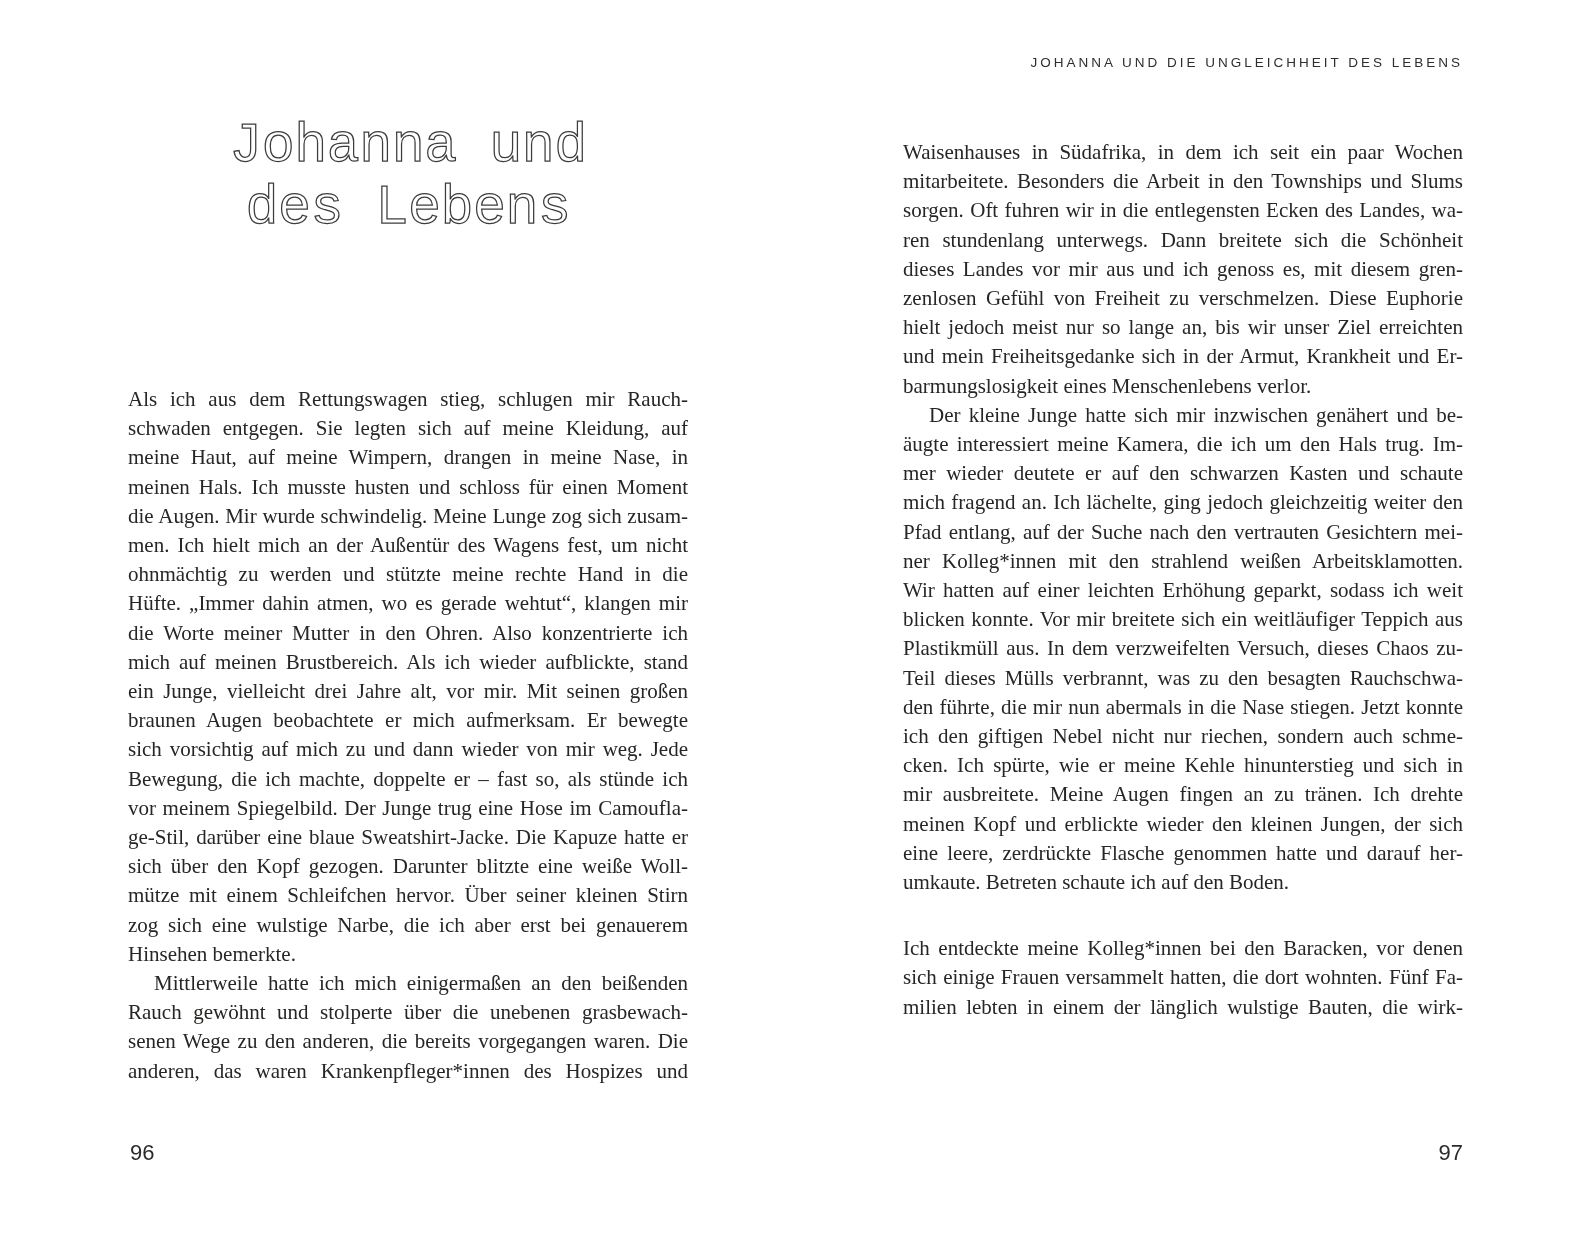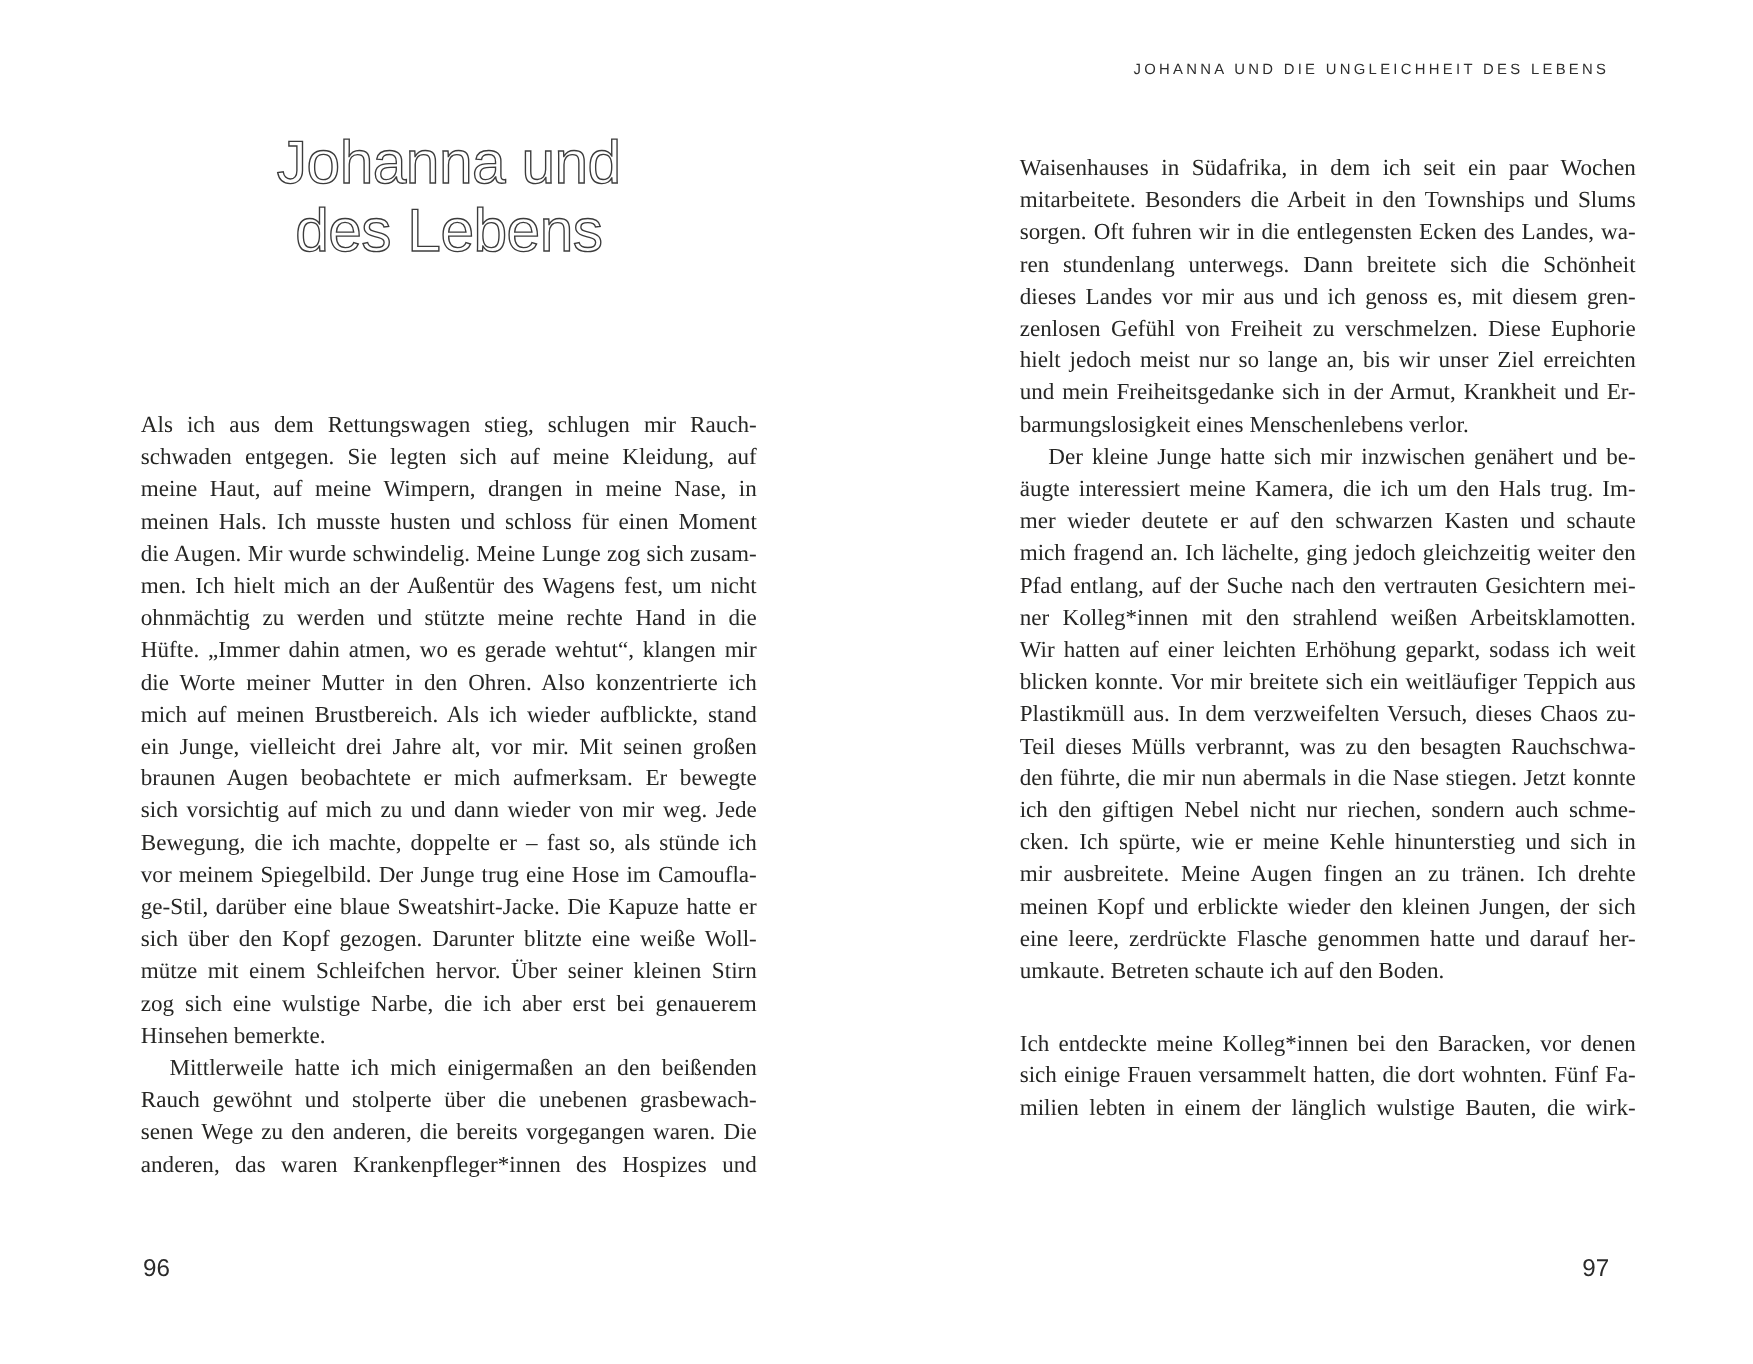--- a/index.html
+++ b/index.html
@@ -23,21 +23,21 @@
   .page.right { left: 903px; width: 560px; }
 
   
   .chapter-title {
     position: absolute;
     top: 116px;
     left: 0;
     width: 100%;
     margin: 0;
     text-align: center;
-    font-family: Liberation Sans, sans-serif;
+    font-family: Liberation Mono, monospace;
     font-weight: 100;
     font-size: 55px;
     line-height: 62px;
     letter-spacing: -0.5px;
     color: #3f3f3f;
   }
   @supports (-webkit-text-stroke: 1px black) {
     .chapter-title {
       color: #ffffff;
       -webkit-text-stroke: 1.25px #3c3c3c;
@@ -58,22 +58,22 @@
   }
 
   .body-text {
     position: absolute;
     left: 0;
     width: 100%;
     font-size: 21px;
     line-height: 29.2px;
     color: #262624;
   }
-  .page.left  .body-text { top: 372px; }
-  .page.right .body-text { top: 138px; margin-left: 24px; }
+  .page.left  .body-text { top: 385px; }
+  .page.right .body-text { top: 138px; }
 
   .line {
     text-align: justify;
     text-align-last: justify;
     white-space: normal;
   }
   .line.para-end { text-align-last: left; }
   .line.indent   { text-indent: 26px; }
   .paragraph.section-break { margin-top: 37px; }
 

